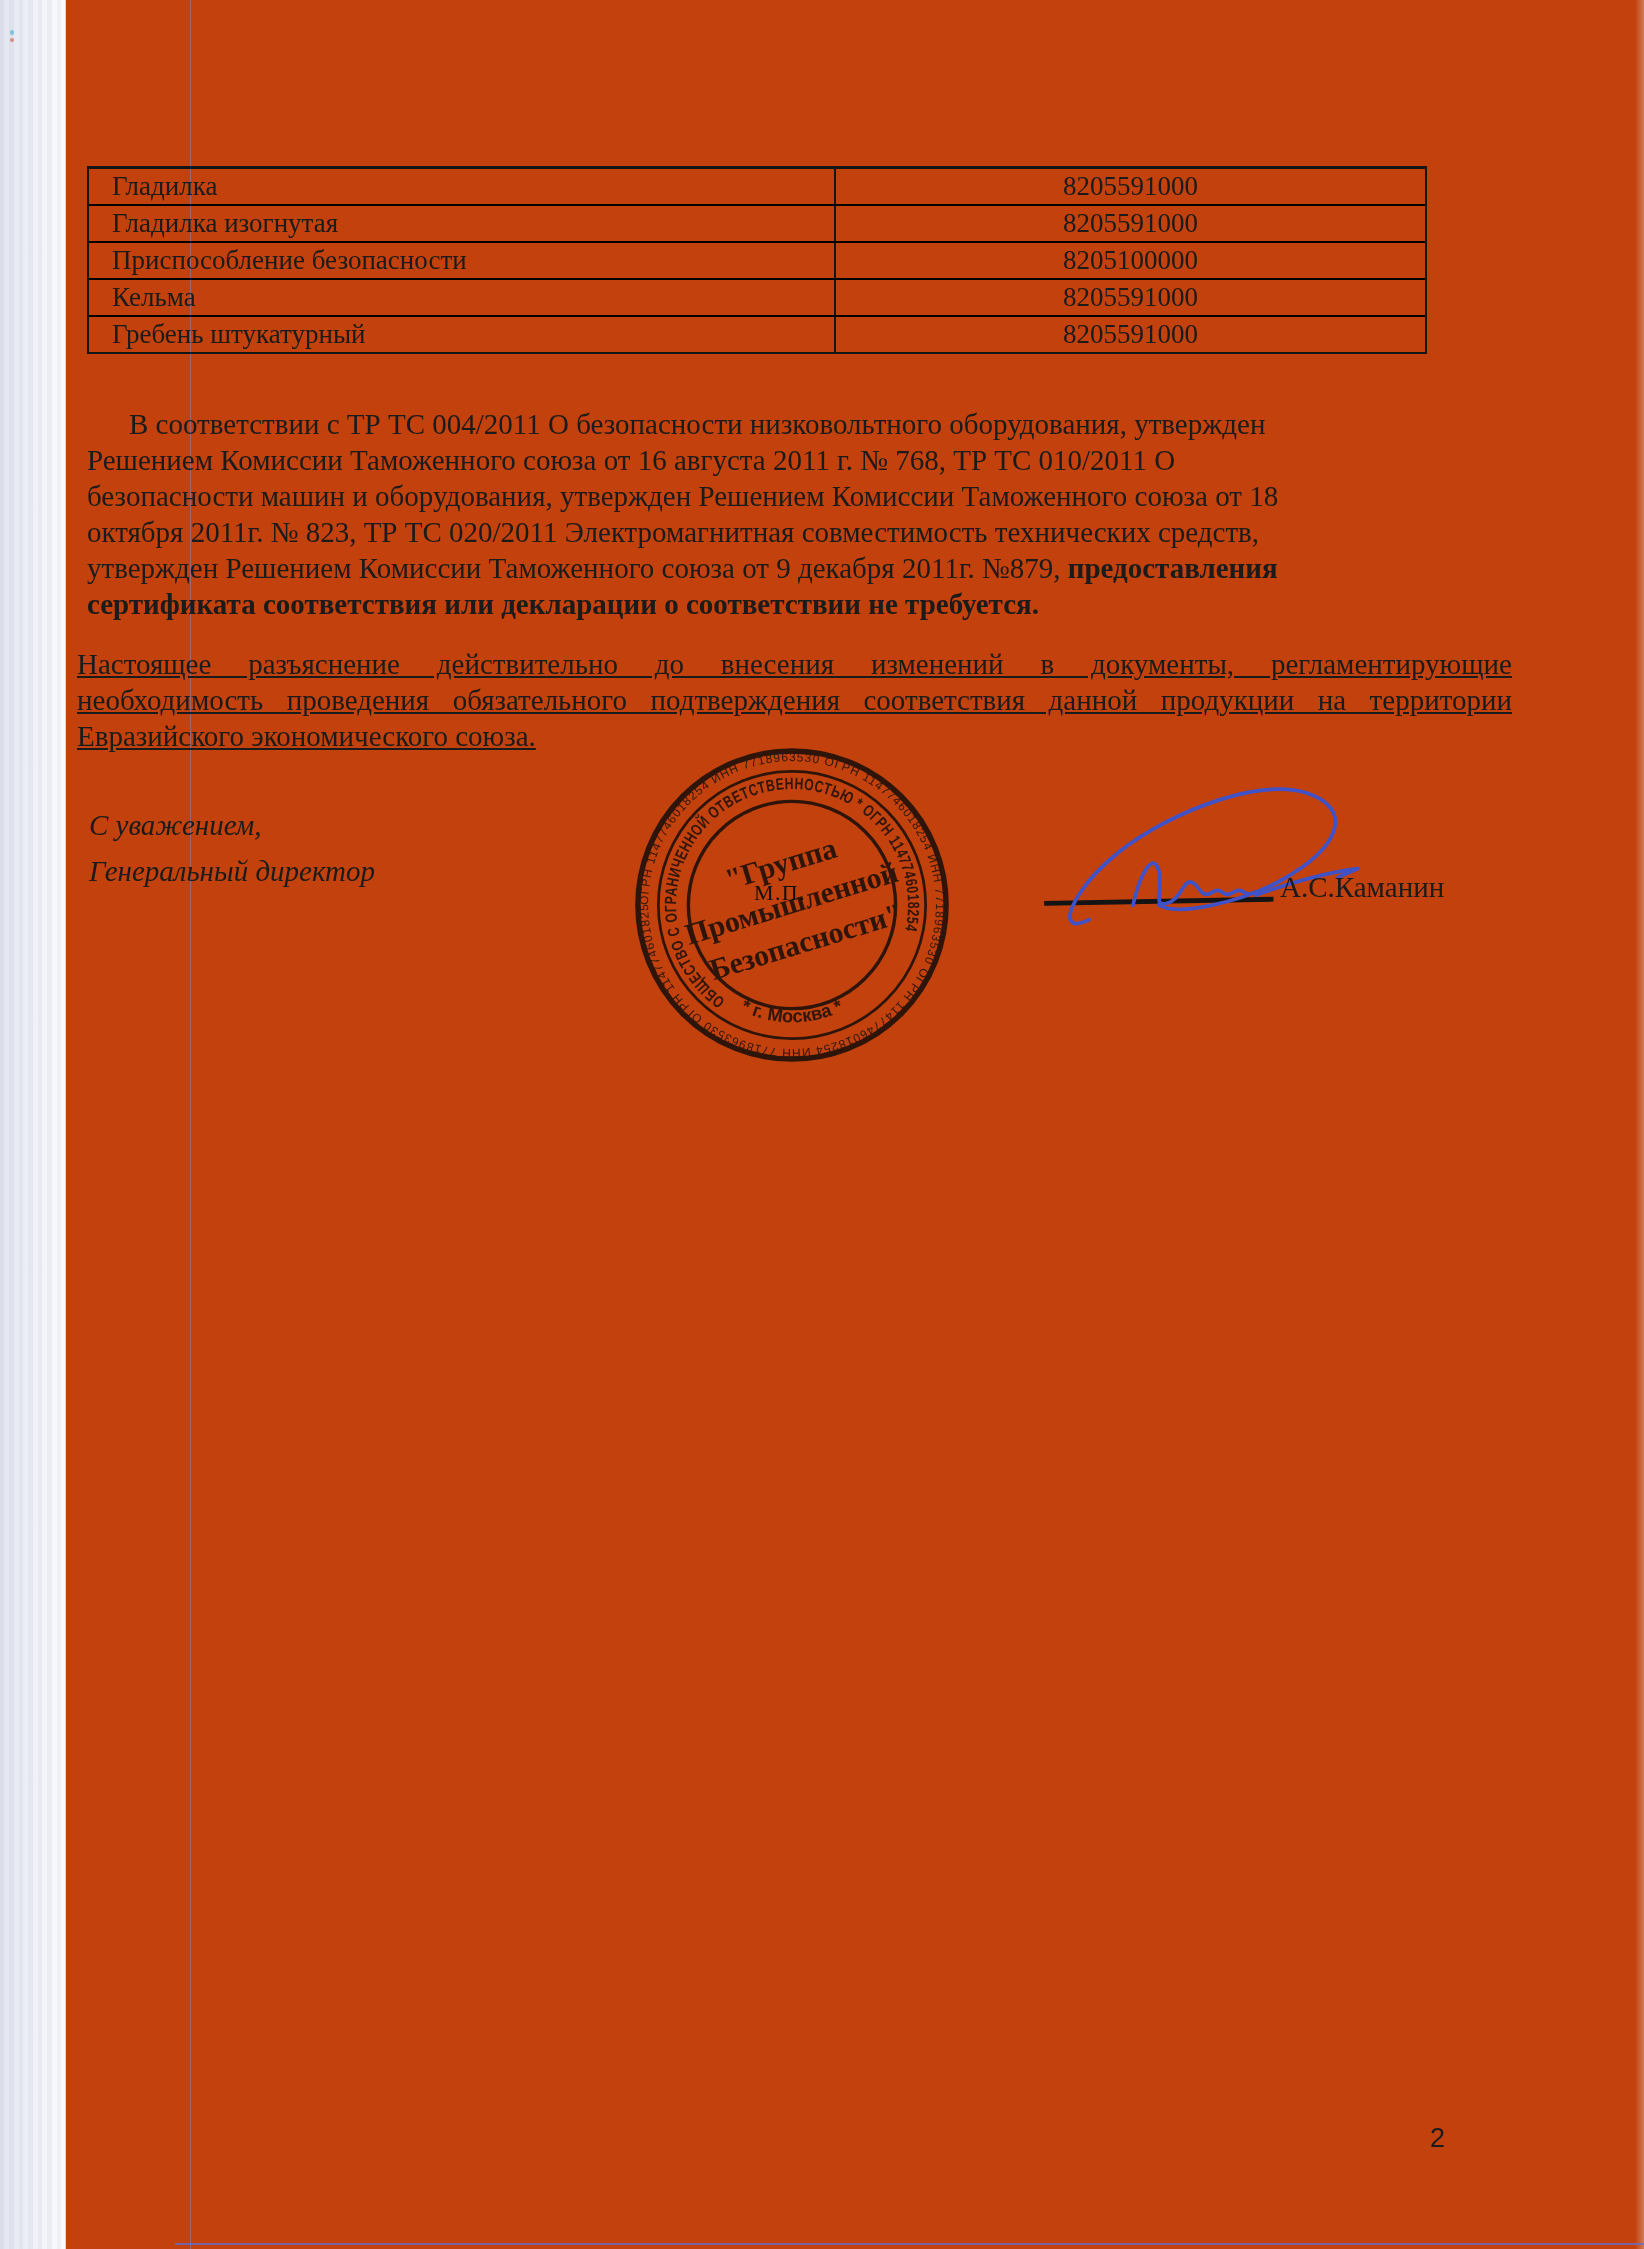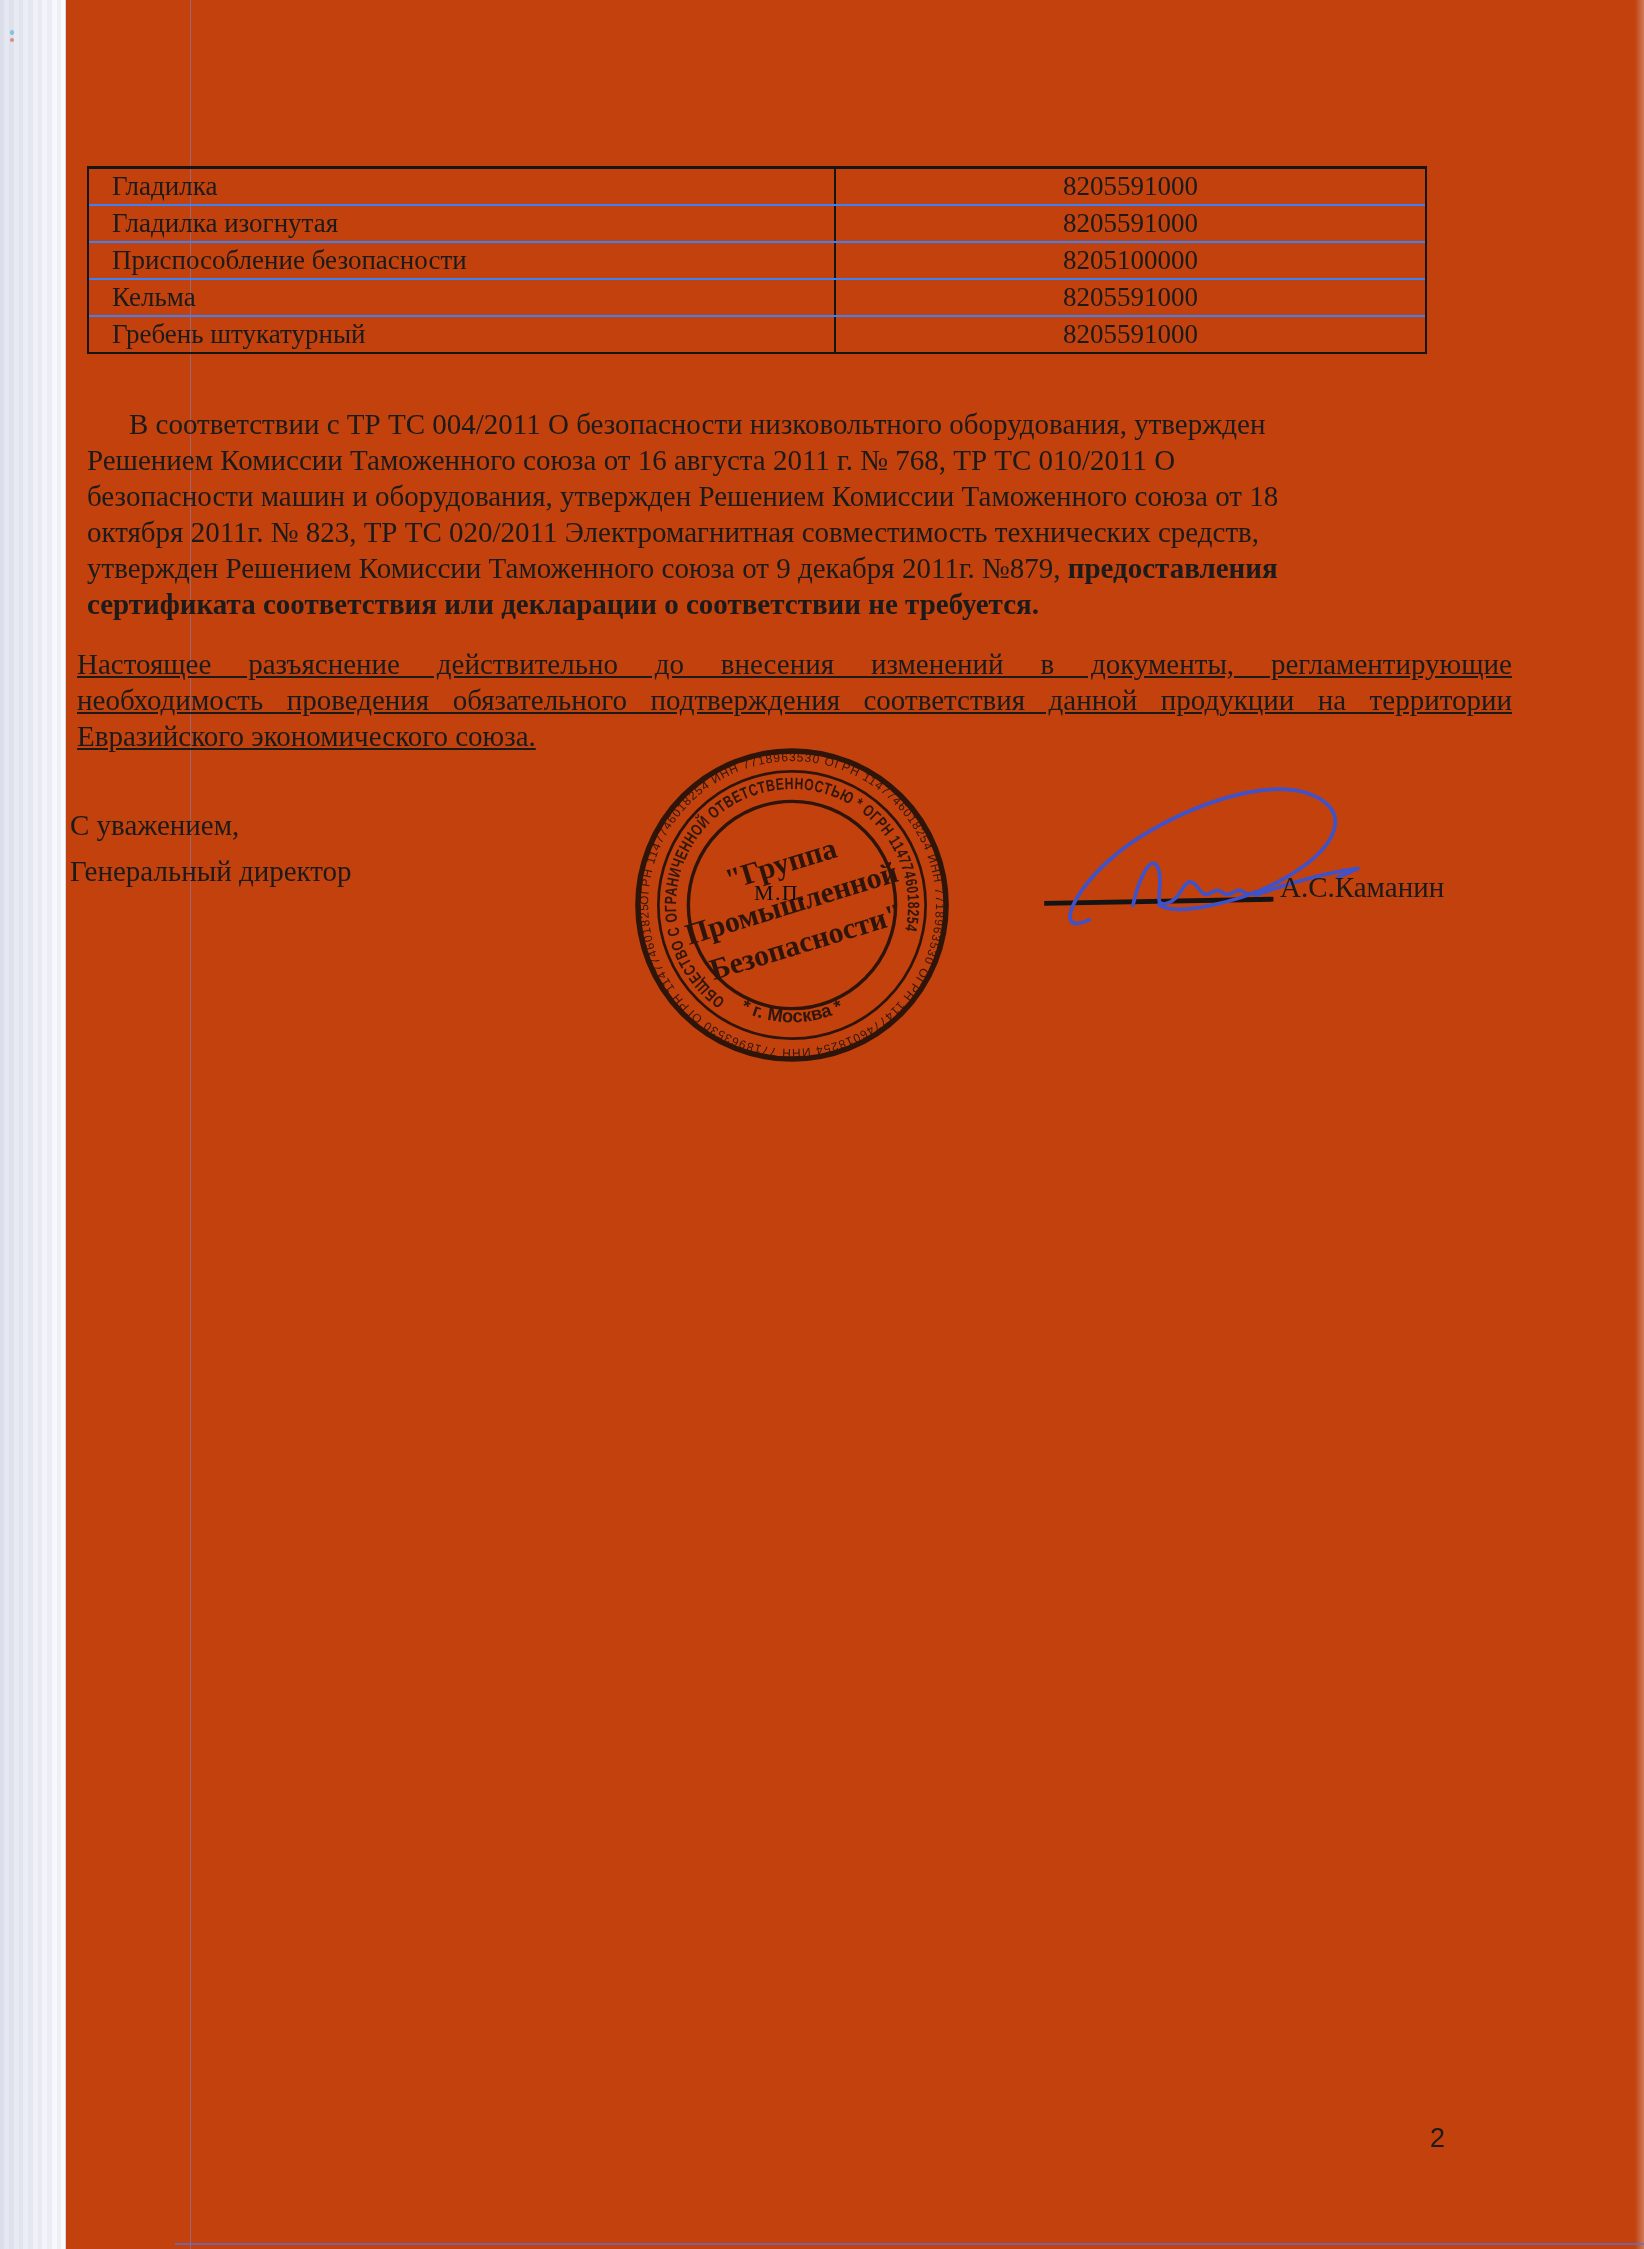--- a/index.html
+++ b/index.html
@@ -19,33 +19,33 @@
   .fold-line{position:absolute;left:190px;top:0;width:1.4px;height:100%;
     background:rgba(125,135,195,.55);}
   .bottom-line{position:absolute;left:175px;top:2243px;width:1470px;height:2px;
     background:rgba(95,111,209,.75);}
   .dot-blue{position:absolute;left:9.5px;top:30px;width:4.8px;height:4.8px;border-radius:50%;background:#7ec4de;}
   .dot-red{position:absolute;left:10.2px;top:38px;width:4.1px;height:4.1px;border-radius:50%;background:#d68d82;}
   
   .htable{position:absolute;left:87px;top:166px;width:1340px;
     border:2px solid #151515;border-top-width:3.4px;box-sizing:border-box;}
   .trow{display:flex;height:35px;}
-  .trow + .trow{border-top:2px solid #3b82f6;}
+  .trow + .trow{border-top:2px solid #000000;}
   .cell-name{width:747px;box-sizing:border-box;border-right:2px solid #151515;
     display:flex;align-items:center;padding-left:23px;font-size:27px;}
   .cell-code{flex:1;display:flex;align-items:center;justify-content:center;font-size:27px;}
   
   .para{position:absolute;font-size:29px;}
   .pline{height:36px;line-height:36px;white-space:nowrap;}
   .p2 .pline{white-space:normal;text-align:justify;text-align-last:justify;height:36px;line-height:36px;overflow:hidden;}
   .p2 .pline.last{text-align:left;text-align-last:left;}
   .indent{padding-left:42px;}
   .b{font-weight:bold;}
   
-  .closing-line{position:absolute;left:70px;font-size:29px;line-height:33px;}
+  .closing-line{position:absolute;left:89px;font-size:29px;line-height:33px;font-style:italic;}
   .mp-mark{position:absolute;left:754px;top:880px;font-size:22px;color:#101010;letter-spacing:1.4px;}
   .stamp{position:absolute;left:627px;top:740px;opacity:.93;mix-blend-mode:multiply;}
   .sig-svg{position:absolute;left:1036px;top:764px;}
   .signee{position:absolute;left:1280px;top:871px;font-size:29px;}
   .page-num{position:absolute;left:1430px;top:2123px;font-size:27px;
     font-family:"Liberation Sans","DejaVu Sans",sans-serif;}
 </style>
 </head>
 <body>
 

